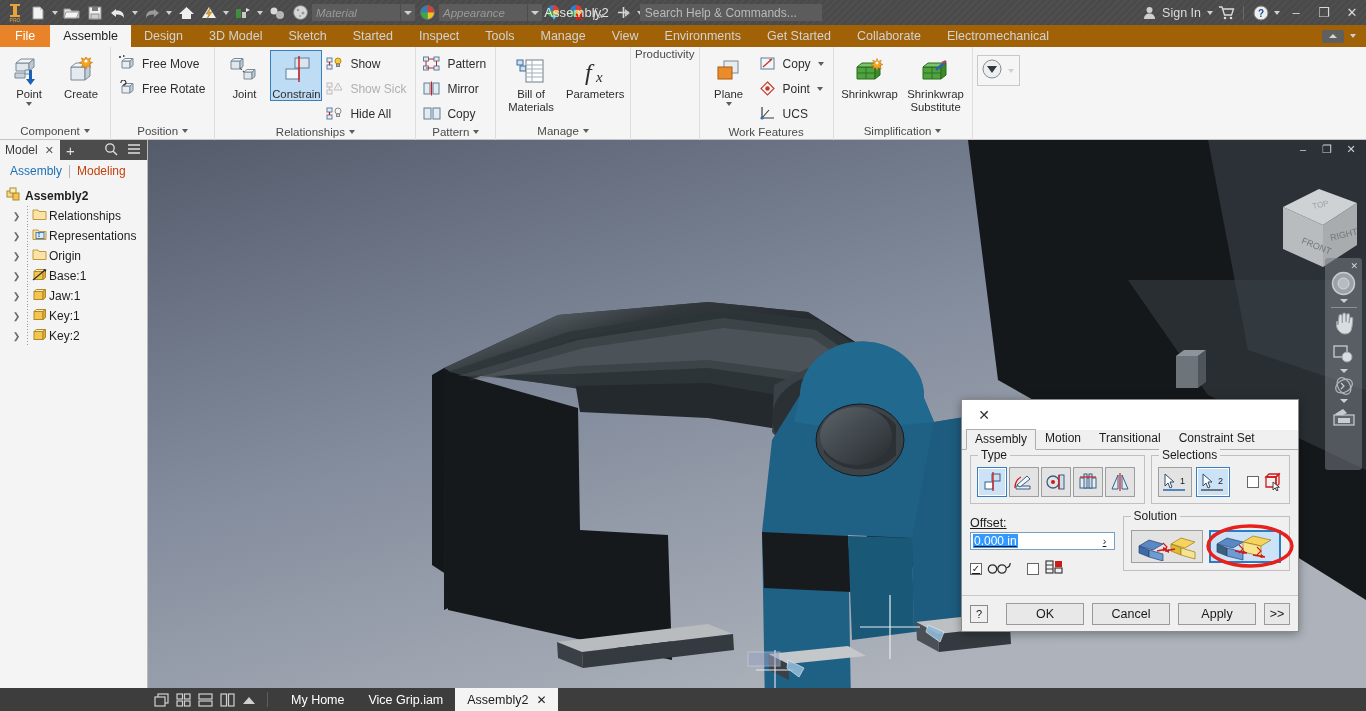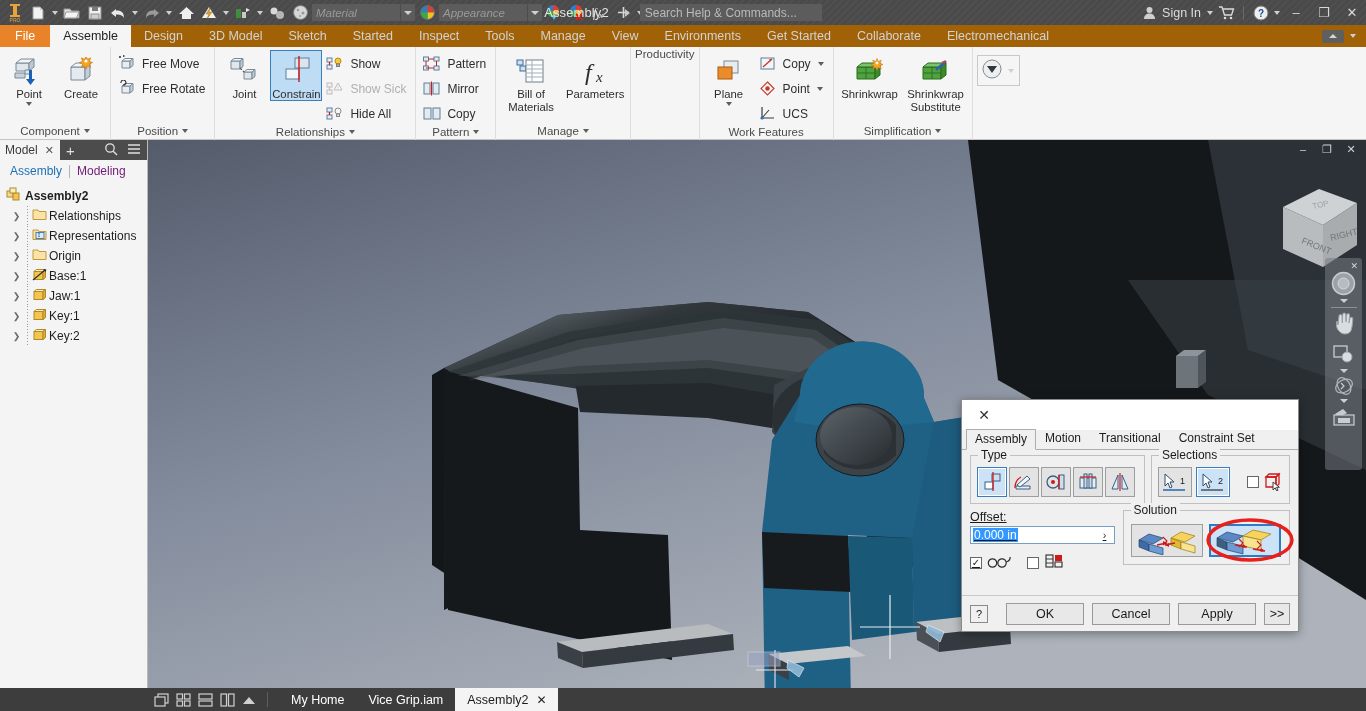--- a/index.html
+++ b/index.html
@@ -93,21 +93,21 @@
 
   
   .browser {
     position:absolute; left:0; top:140px; width:148px; height:548px;
     background:#f4f4f4; border-right:1px solid #b9b9b9;
   }
   .br-head { height:20px; display:flex; align-items:stretch; background:#f4f4f4; }
   .br-tab { display:flex;align-items:center;gap:7px;padding:0 6px 0 5px; font-size:12px; color:#3a3a3a; background:#f4f4f4;}
   .br-tools { flex:1; background:#4c4c4c; display:flex;align-items:center; gap:9px; padding-left:6px; color:#e0e0e0;}
   .br-subtabs { height:22px; display:flex; align-items:center; padding-left:3px; gap:0; font-size:12px; }
-  .br-subtab { padding:0 7px; color:#701a75; }
+  .br-subtab { padding:0 7px; color:#c2410c; }
   .br-subtab.active { color:#1d6fb8; }
   .br-subdiv { width:1px;height:13px;background:#b5b5b5; }
   .tree { padding:4px 0 0 4px; }
   .tnode { display:flex; align-items:center; height:20px; font-size:12px; color:#1e1e1e; white-space:nowrap; }
   .tnode.root { font-weight:bold; padding-left:2px; gap:4px; }
   .tnode.child { padding-left:7px; gap:2px; }
   .expander { width:11px;height:20px;display:flex;align-items:center;justify-content:center;color:#6b6b6b;font-size:9px; }
   .dotline { width:6px; height:20px; display:flex;align-items:center;justify-content:center; }
   .dotline::after{content:"";width:1px;height:20px;background:repeating-linear-gradient(#9a9a9a 0 1px, transparent 1px 3px);}
 
@@ -1066,21 +1066,21 @@
                   <path d="M3 6 h10 v10 h-10z" fill="none" stroke="#d01919" stroke-width="1.3"></path>
                   <path d="M3 6 l3-3 h10 l-3 3z" fill="none" stroke="#d01919" stroke-width="1.3"></path>
                   <path d="M13 6 l3-3 v10 l-3 3z" fill="none" stroke="#d01919" stroke-width="1.3"></path>
                   <path d="M10 11 L10 19 L12.2 16.8 L13.6 19.8 L15 19.2 L13.6 16.3 L16.4 16.3 Z" fill="#fff" stroke="#2c2c2c" stroke-width=".9"></path>
                 </svg>
             </span>
           </div>
         </div>
       </div>
 
-      <div class="row" style="gap:8px; margin-top:6px; align-items:flex-start">
+      <div class="row" style="gap:8px; margin-top:12px; align-items:flex-start">
         <div style="width:145px">
           <div style="font-size:12.5px;margin-bottom:2px;">Offset:</div>
           <div class="field">
             <span class="val">0.000 in</span>
             <span class="sp">›</span>
           </div>
           <div class="row" style="margin-top:9px;align-items:center;gap:5px">
             <span class="chk">✓</span>
             <span>
               <svg width="26" height="15" viewBox="0 0 26 15">

